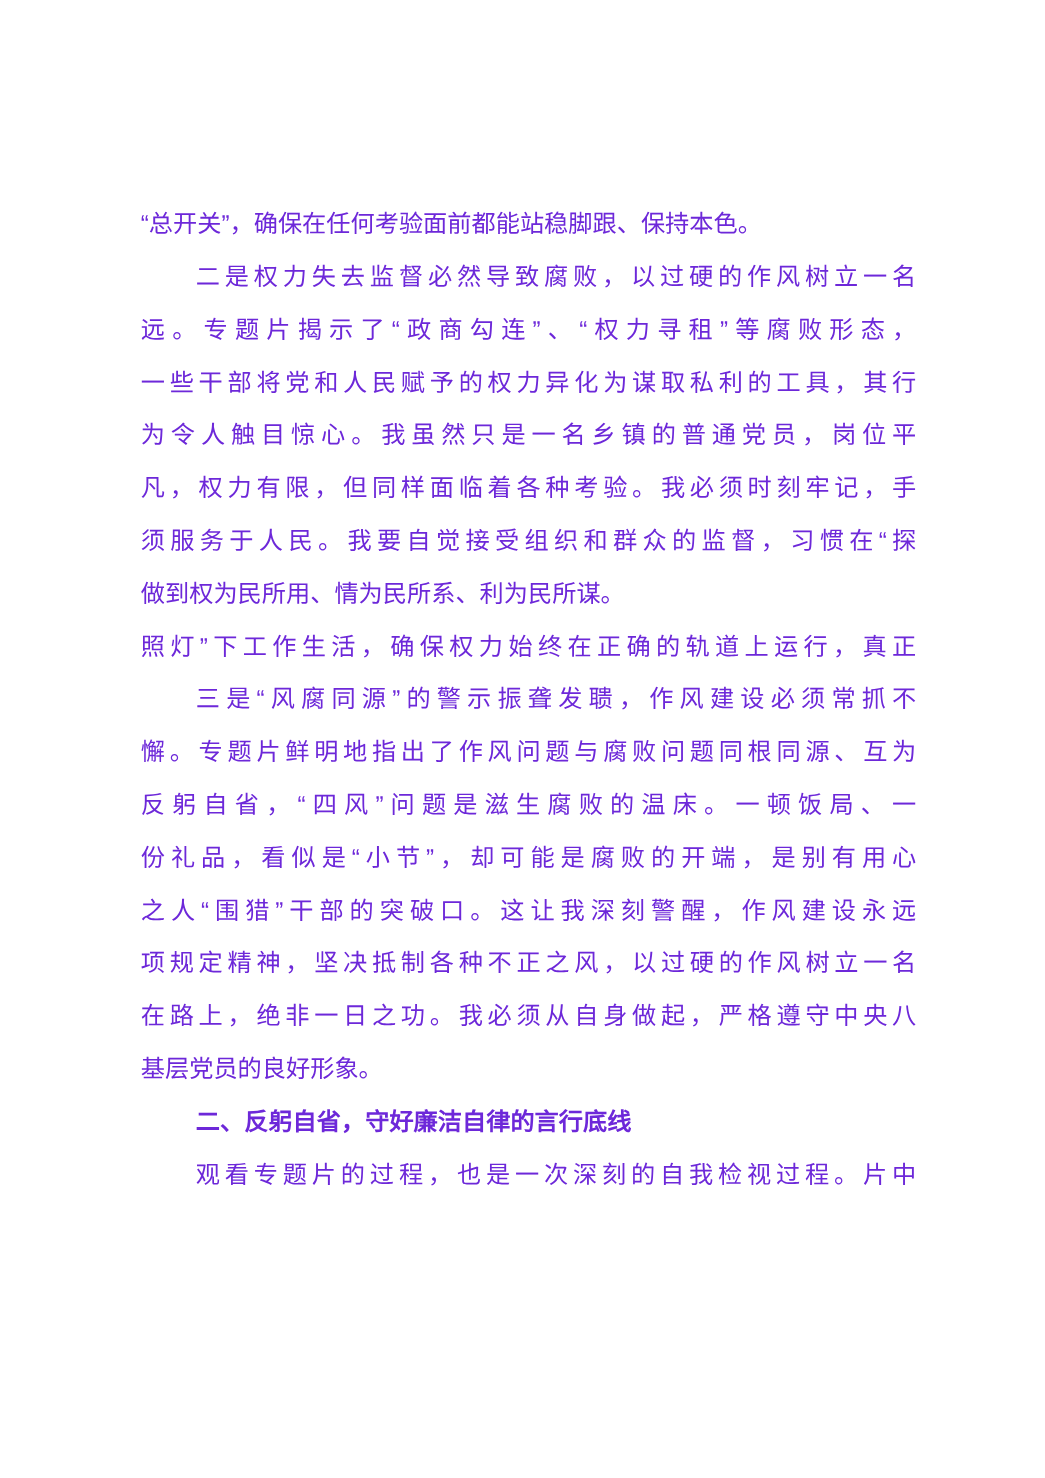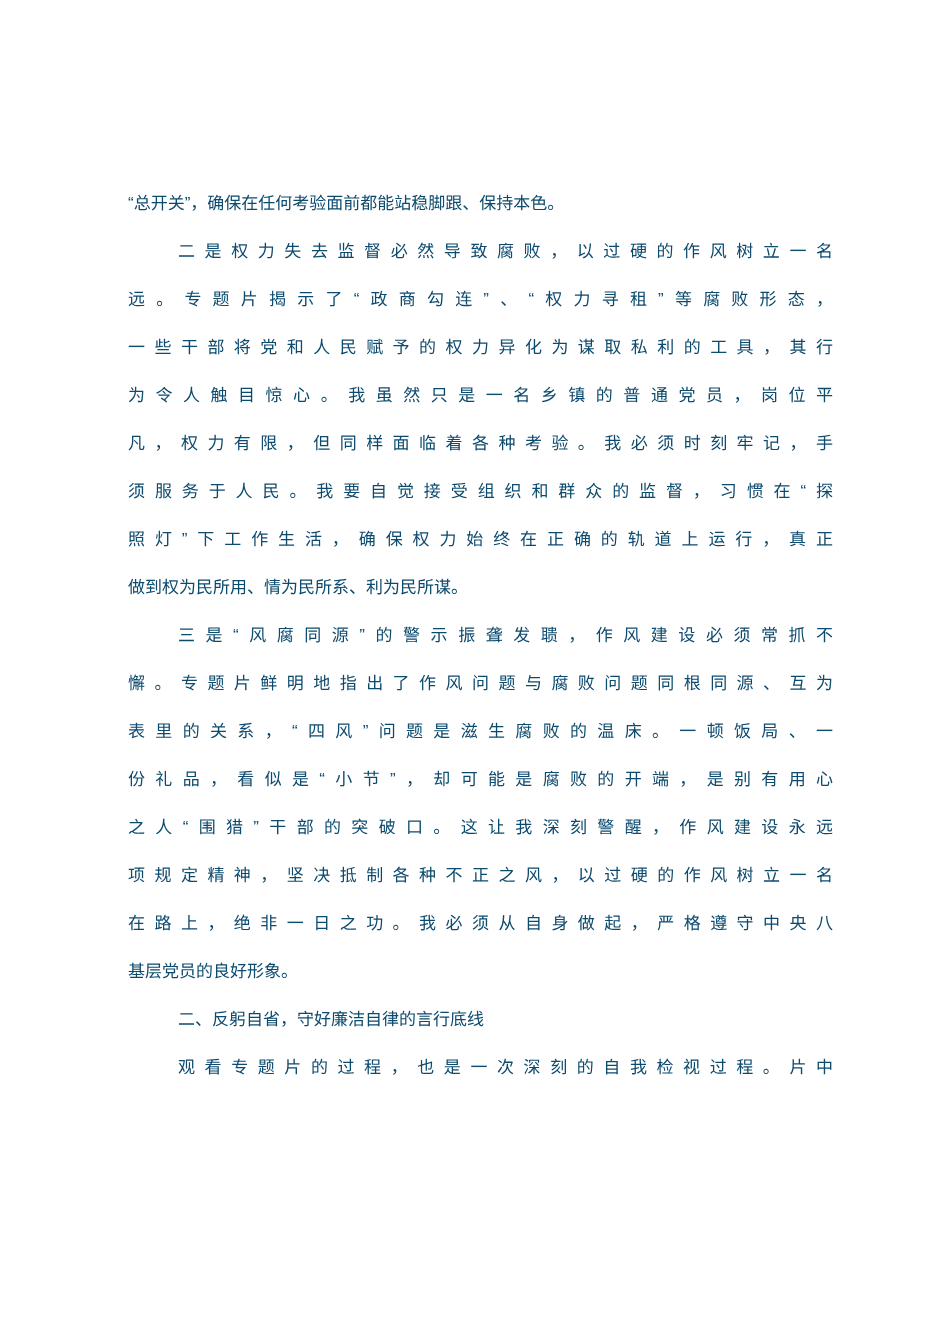--- a/index.html
+++ b/index.html
@@ -15,56 +15,56 @@
     overflow: hidden;
     font-family: "Liberation Sans", sans-serif;
   }
   .content {
     position: absolute;
     left: 128px;
     top: 180px;
     width: 705px;
   }
   .line {
-    font-size: 17px;
+    font-size: 22px;
     line-height: 48px;
     height: 48px;
-    color: #0c4a6e;
+    color: #6d28d9;
     text-align: justify;
     text-align-last: left;
     white-space: normal;
     overflow: hidden;
   }
   .line.fill {
     text-align-last: justify;
   }
   .line.indent {
     text-indent: 50px;
   }
   .line.bold {
-    font-weight: 400;
+    font-weight: 700;
   }
 </style>
 </head>
 <body>
 
 <div class="page">
   <div class="content">
       <div class="line">“总开关”，确保在任何考验面前都能站稳脚跟、保持本色。</div>
       <div class="line indent fill">二是权力失去监督必然导致腐败，以过硬的作风树立一名</div>
       <div class="line fill">远。专题片揭示了“政商勾连”、“权力寻租”等腐败形态，</div>
       <div class="line fill">一些干部将党和人民赋予的权力异化为谋取私利的工具，其行</div>
       <div class="line fill">为令人触目惊心。我虽然只是一名乡镇的普通党员，岗位平</div>
       <div class="line fill">凡，权力有限，但同样面临着各种考验。我必须时刻牢记，手</div>
       <div class="line fill">须服务于人民。我要自觉接受组织和群众的监督，习惯在“探</div>
+      <div class="line">做到权为民所用、情为民所系、利为民所谋。</div>
       <div class="line fill">照灯”下工作生活，确保权力始终在正确的轨道上运行，真正</div>
-      <div class="line">做到权为民所用、情为民所系、利为民所谋。</div>
       <div class="line indent fill">三是“风腐同源”的警示振聋发聩，作风建设必须常抓不</div>
       <div class="line fill">懈。专题片鲜明地指出了作风问题与腐败问题同根同源、互为</div>
-      <div class="line fill">表里的关系，“四风”问题是滋生腐败的温床。一顿饭局、一</div>
+      <div class="line fill">反躬自省，“四风”问题是滋生腐败的温床。一顿饭局、一</div>
       <div class="line fill">份礼品，看似是“小节”，却可能是腐败的开端，是别有用心</div>
       <div class="line fill">之人“围猎”干部的突破口。这让我深刻警醒，作风建设永远</div>
       <div class="line fill">项规定精神，坚决抵制各种不正之风，以过硬的作风树立一名</div>
       <div class="line fill">在路上，绝非一日之功。我必须从自身做起，严格遵守中央八</div>
       <div class="line">基层党员的良好形象。</div>
       <div class="line indent bold">二、反躬自省，守好廉洁自律的言行底线</div>
       <div class="line indent fill">观看专题片的过程，也是一次深刻的自我检视过程。片中</div>
     </div>
 </div>
 

